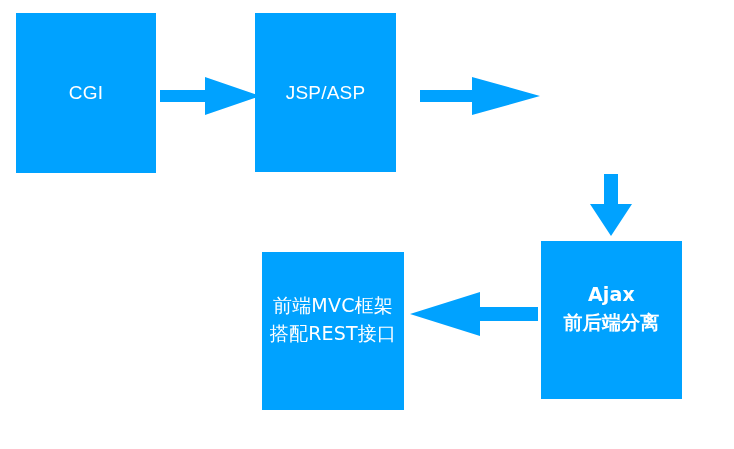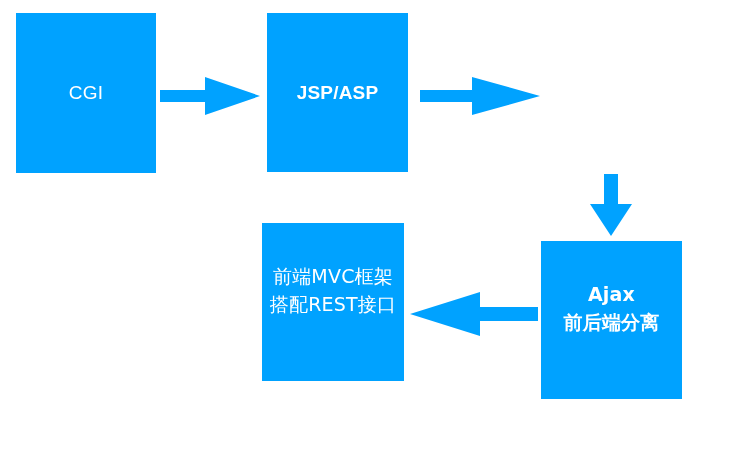--- a/index.html
+++ b/index.html
@@ -62,38 +62,38 @@
   <div class="node-box" style="left:16px; top:13px; width:140px; height:160px;">
     <span class="node-label">CGI</span>
   </div>
 
   <div class="connector" style="left:160px; top:77px; width:100px; height:38px;">
     <svg width="100" height="38" viewBox="0 0 100 38" aria-hidden="true">
       <path d="M0,13 L45,13 L45,0 L100,19 L45,38 L45,25 L0,25 Z" fill="#00a2ff"></path>
     </svg>
   </div>
 
-  <div class="node-box" style="left:267px; top:13px; width:141px; height:159px;font-weight:bold;">
+  <div class="node-box" style="left:255px; top:13px; width:141px; height:159px;">
     <span class="node-label">JSP/ASP</span>
   </div>
 
   <div class="connector" style="left:420px; top:77px; width:120px; height:38px;">
     <svg width="120" height="38" viewBox="0 0 120 38" aria-hidden="true">
       <path d="M0,13 L52,13 L52,0 L120,19 L52,38 L52,25 L0,25 Z" fill="#00a2ff"></path>
     </svg>
   </div>
 
 
   <div class="connector" style="left:590px; top:174px; width:42px; height:62px;">
     <svg width="42" height="62" viewBox="0 0 42 62" aria-hidden="true">
       <path d="M14,0 L28,0 L28,30 L42,30 L21,62 L0,30 L14,30 Z" fill="#00a2ff"></path>
     </svg>
   </div>
 
-  <div class="node-box" style="left:262px; top:223px; width:142px; height:158px;">
+  <div class="node-box" style="left:262px; top:252px; width:142px; height:158px;">
     <span class="node-label cjk label-shift-up">前端MVC框架
 搭配REST接口</span>
   </div>
 
   <div class="connector" style="left:410px; top:292px; width:128px; height:44px;">
     <svg width="128" height="44" viewBox="0 0 128 44" aria-hidden="true">
       <path d="M128,15 L70,15 L70,0 L0,22 L70,44 L70,29 L128,29 Z" fill="#00a2ff"></path>
     </svg>
   </div>
 

